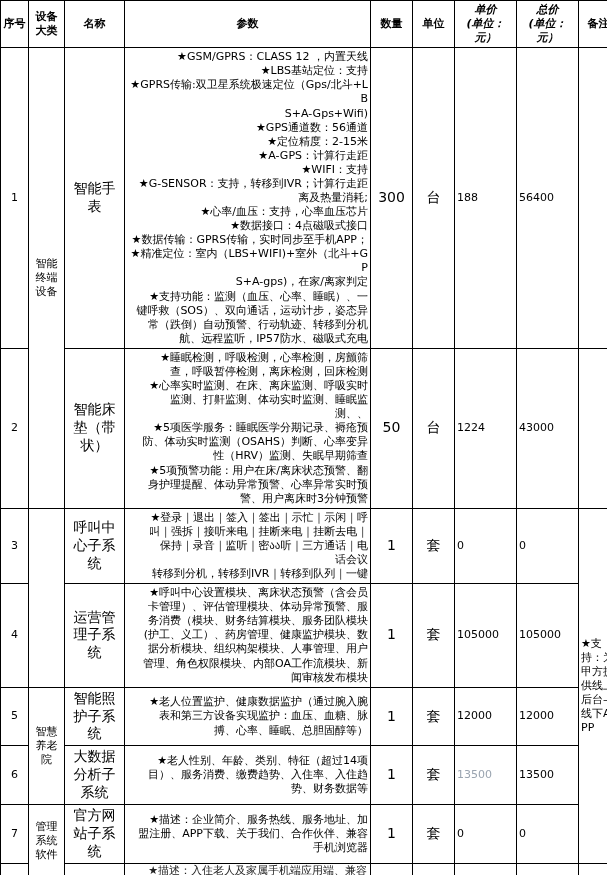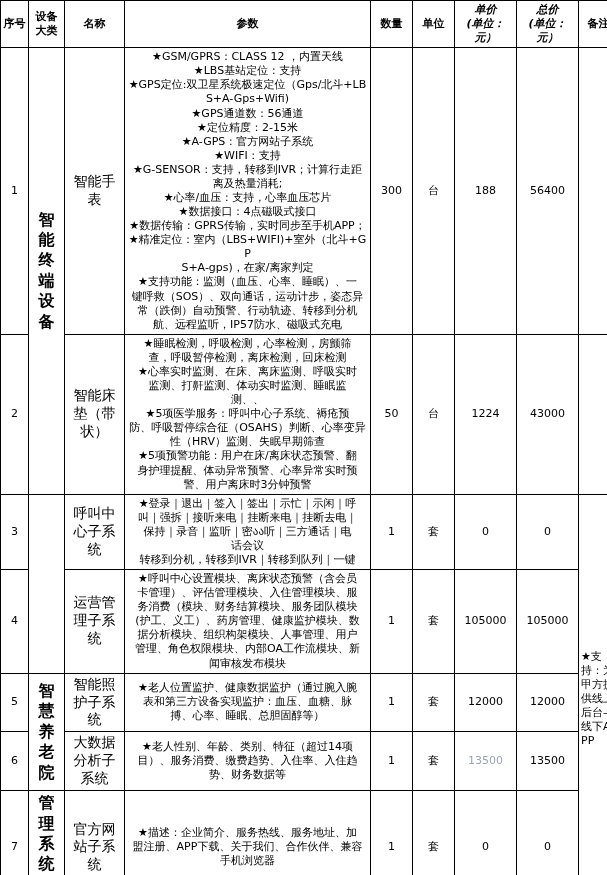--- a/index.html
+++ b/index.html
@@ -50,47 +50,47 @@
   thead th.hdr-narrow {
     letter-spacing: 0;
     font-style: italic;
   }
   td.seq {
     text-align: center;
     font-size: 11px;
   }
   td.cat {
     text-align: center;
-    font-weight: bold;
-    font-size: 16px;
+    font-weight: normal;
+    font-size: 11px;
     line-height: 1.22;
   }
   td.cat .catline {
     display: block;
   }
   td.name {
     text-align: center;
     font-size: 14px;
     line-height: 1.3;
   }
   td.spec {
-    text-align: center;
+    text-align: right;
     font-size: 11px;
     line-height: 1.32;
     padding: 3px 3px;
   }
   td.spec .line {
     display: block;
   }
   td.qty, td.unit {
     text-align: center;
-    font-size: 11px;
+    font-size: 14px;
   }
   td.price, td.total {
-    text-align: center;
+    text-align: left;
     font-size: 11px;
   }
   td.remark {
     text-align: left;
     font-size: 11px;
     line-height: 1.3;
     vertical-align: top;
     padding-top: 4px;
   }
   td.remark .line { display: block; }
@@ -150,25 +150,25 @@
         <td class="seq">1</td>
         <td class="cat" rowspan="2">
           <span class="catline">智能</span>
           <span class="catline">终端</span>
           <span class="catline">设备</span>
         </td>
         <td class="name">智能手表</td>
         <td class="spec">
           <span class="line">★GSM/GPRS：CLASS 12 ，内置天线</span>
           <span class="line">★LBS基站定位：支持</span>
-          <span class="line">★GPS定位:双卫星系统极速定位（Gps/北斗+LB</span>
+          <span class="line">★GPRS传输:双卫星系统极速定位（Gps/北斗+LB</span>
           <span class="line">S+A-Gps+Wifi)</span>
           <span class="line">★GPS通道数：56通道</span>
           <span class="line">★定位精度：2-15米</span>
-          <span class="line">★A-GPS：官方网站子系统</span>
+          <span class="line">★A-GPS：计算行走距</span>
           <span class="line">★WIFI：支持</span>
           <span class="line">★G-SENSOR：支持，转移到IVR；计算行走距</span>
           <span class="line">离及热量消耗;</span>
           <span class="line">★心率/血压：支持，心率血压芯片</span>
           <span class="line">★数据接口：4点磁吸式接口</span>
           <span class="line">★数据传输：GPRS传输，实时同步至手机APP；</span>
           <span class="line">★精准定位：室内（LBS+WIFI)+室外（北斗+GP</span>
           <span class="line">S+A-gps)，在家/离家判定</span>
           <span class="line">★支持功能：监测（血压、心率、睡眠）、一</span>
           <span class="line">键呼救（SOS）、双向通话，运动计步，姿态异</span>
@@ -184,22 +184,22 @@
 
       <tr>
         <td class="seq">2</td>
         <td class="name">智能床垫（带状）</td>
         <td class="spec">
           <span class="line">★睡眠检测，呼吸检测，心率检测，房颤筛</span>
           <span class="line">查，呼吸暂停检测，离床检测，回床检测</span>
           <span class="line">★心率实时监测、在床、离床监测、呼吸实时</span>
           <span class="line">监测、打鼾监测、体动实时监测、睡眠监</span>
           <span class="line">测、、</span>
-          <span class="line">★5项医学服务：呼叫中心子系统、褥疮预</span>
-          <span class="line">防、呼吸暂停综合征（OSAHS）判断、心率变异</span>
+          <span class="line">★5项医学服务：睡眠医学分期记录、褥疮预</span>
+          <span class="line">防、体动实时监测（OSAHS）判断、心率变异</span>
           <span class="line">性（HRV）监测、失眠早期筛查</span>
           <span class="line">★5项预警功能：用户在床/离床状态预警、翻</span>
           <span class="line">身护理提醒、体动异常预警、心率异常实时预</span>
           <span class="line">警、用户离床时3分钟预警</span>
           <span class="line"></span>
         </td>
         <td class="qty">50</td>
         <td class="unit">台</td>
         <td class="price">1224</td>
         <td class="total">43000</td>
@@ -229,21 +229,21 @@
           <span class="line">后台—</span>
           <span class="line">线下APP</span>
         </td>
       </tr>
 
       <tr>
         <td class="seq">4</td>
         <td class="name">运营管理子系统</td>
         <td class="spec">
           <span class="line">★呼叫中心设置模块、离床状态预警（含会员</span>
-          <span class="line">卡管理）、评估管理模块、入住管理模块、服</span>
+          <span class="line">卡管理）、评估管理模块、体动异常预警、服</span>
           <span class="line">务消费（模块、财务结算模块、服务团队模块</span>
           <span class="line">(护工、义工）、药房管理、健康监护模块、数</span>
           <span class="line">据分析模块、组织构架模块、人事管理、用户</span>
           <span class="line">管理、角色权限模块、内部OA工作流模块、新</span>
           <span class="line">闻审核发布模块</span>
         </td>
         <td class="qty">1</td>
         <td class="unit">套</td>
         <td class="price">105000</td>
         <td class="total">105000</td>

